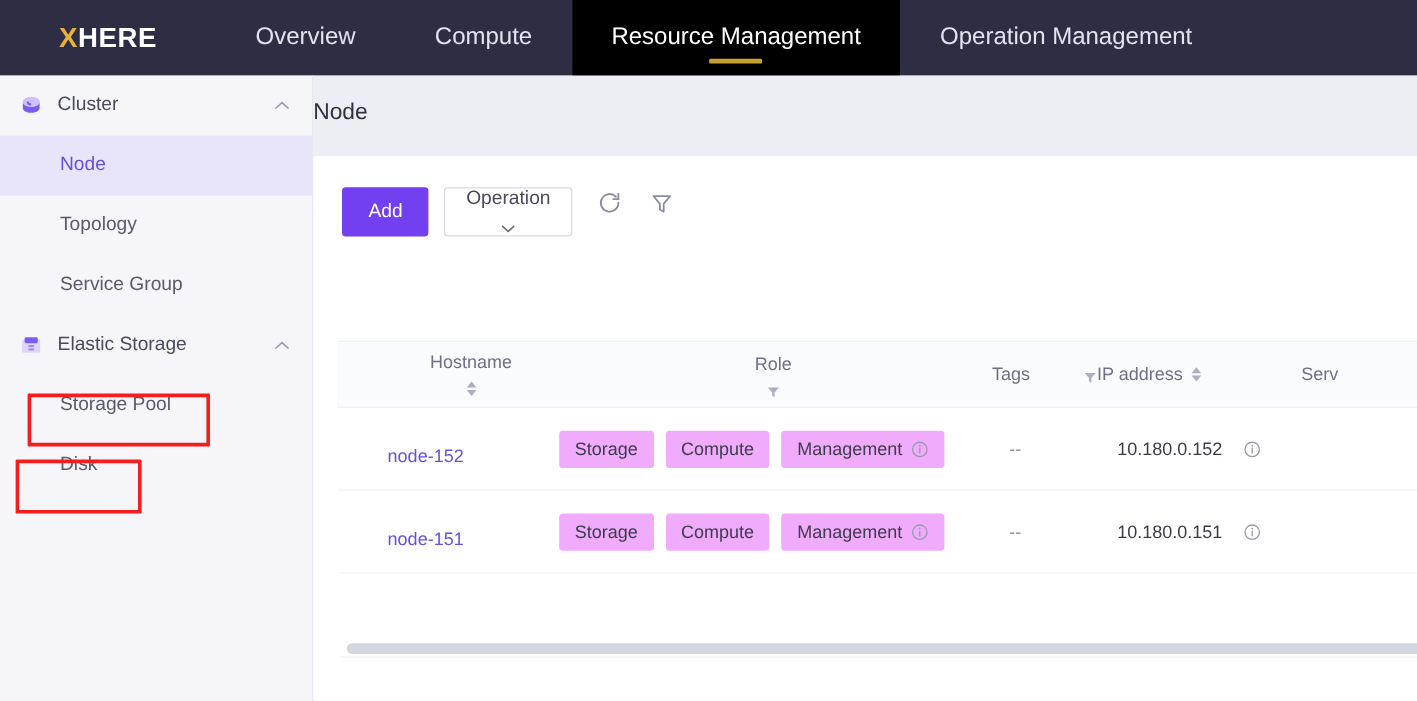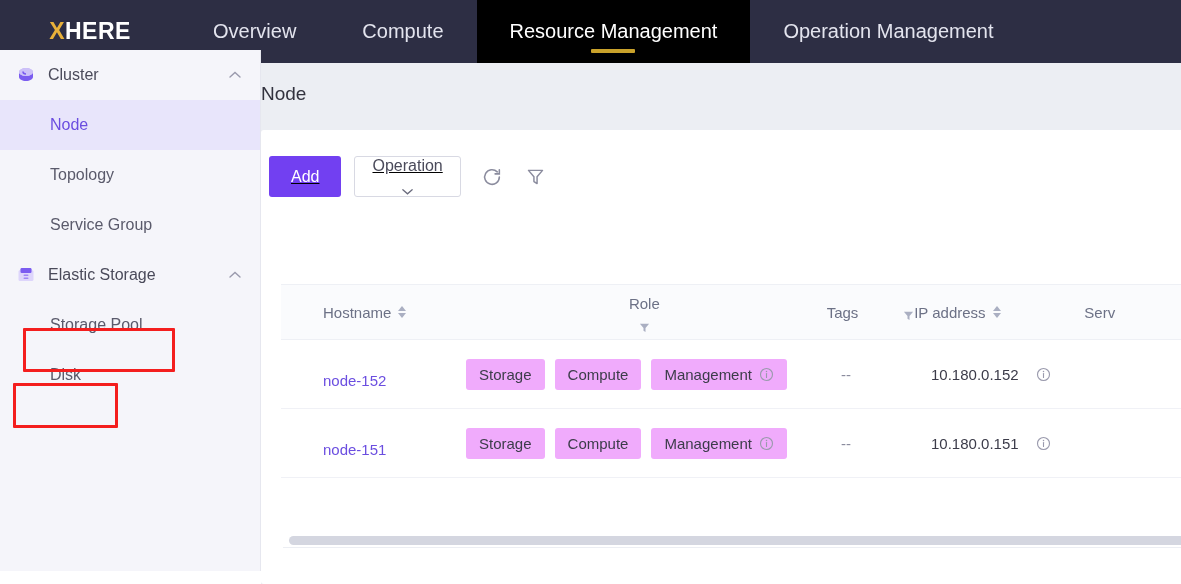--- a/index.html
+++ b/index.html
@@ -34,21 +34,21 @@
   }
   .navtab.active { background: #000000; color: #ffffff; }
   .navtab.active::after {
     content: ""; position: absolute; left: 50%; transform: translateX(-50%);
     bottom: 10px; width: 44px; height: 4px; border-radius: 1px;
     background: #c9a22b;
   }
 
   
   .sidebar {
-    position: absolute; left: 0; top: 50px;
+    position: absolute; left: 0; top: 63px;
     width: 261px; height: 521px;
     background: #f5f5fa;
     border-right: 1px solid #e6e7ef;
   }
   .sb-group {
     height: 50px; display: flex; align-items: center;
     padding: 0 18px 0 16px; color: #4a4a5a; font-size: 16px;
     cursor: pointer;
   }
   .sb-group .g-ico { width: 20px; height: 20px; margin-right: 12px; flex: 0 0 20px; display:block; }
@@ -77,22 +77,22 @@
     position: absolute; left: 0; top: 20px;
     font-size: 19px; color: #32323e;
   }
   .card {
     position: absolute; left: 0; top: 67px;
     width: 940px; height: 454px;
     background: #ffffff;
     border-radius: 3px;
   }
   .toolbar {
-    position: absolute; left: 8px; top: 26px;
-    display: flex; align-items: center; text-decoration: underline;
+    position: absolute; left: 24px; top: 26px;
+    display: flex; 
   }
   .btn-add {
     background: #7240f1; color: #ffffff;
     font-size: 16px; border: none; border-radius: 3px;
     padding: 0 22px; height: 41px; cursor: pointer;
     font-family: inherit;
   }
   .btn-op {
     margin-left: 13px;
     background: #ffffff; color: #4a4a5a;
@@ -110,21 +110,21 @@
 
   
   .table { position: absolute; left: 20px; top: 154px; width: 920px; }
   .thead {
     display: flex; align-items: center;
     height: 56px; background: #fafbfd;
     border-top: 1px solid #eef0f5; border-bottom: 1px solid #eef0f5;
     color: #6c7186; font-size: 15px;
   }
   .th { display: flex; align-items: center; gap: 7px; }
-  .th-hostname { width: 185px; padding-left: 42px; }
+  .th-hostname { width: 185px; padding-left: 42px; flex-direction: column; }
   .th-role     { width: 375px; flex-direction: column; }
   .th-tags     { width: 90px; justify-content: space-between; }
   .th-ip       { width: 175px; }
   .th-service  { width: 120px; }
   .sort-ico { display: inline-flex; flex-direction: column; gap: 2px; }
   .sort-ico i {
     display: block; width: 0; height: 0;
     border-left: 4px solid transparent; border-right: 4px solid transparent;
   }
   .sort-ico i.up   { border-bottom: 5px solid #aaafc2; }

